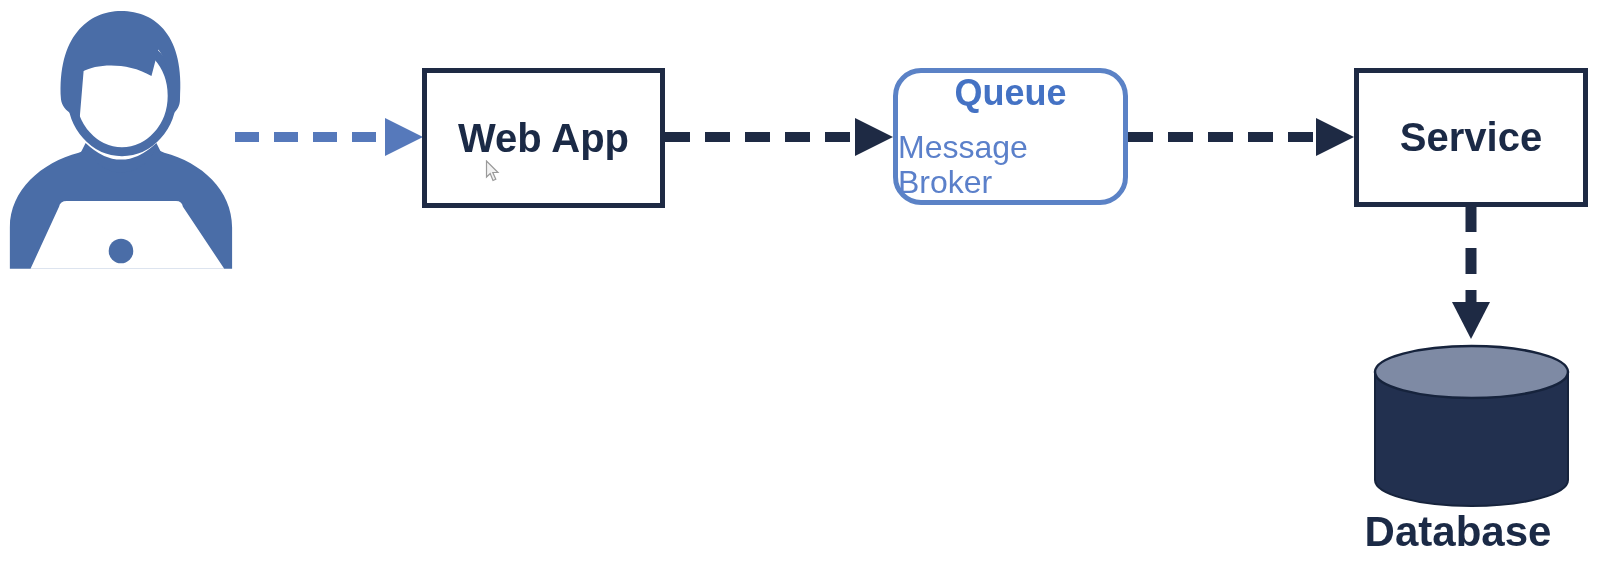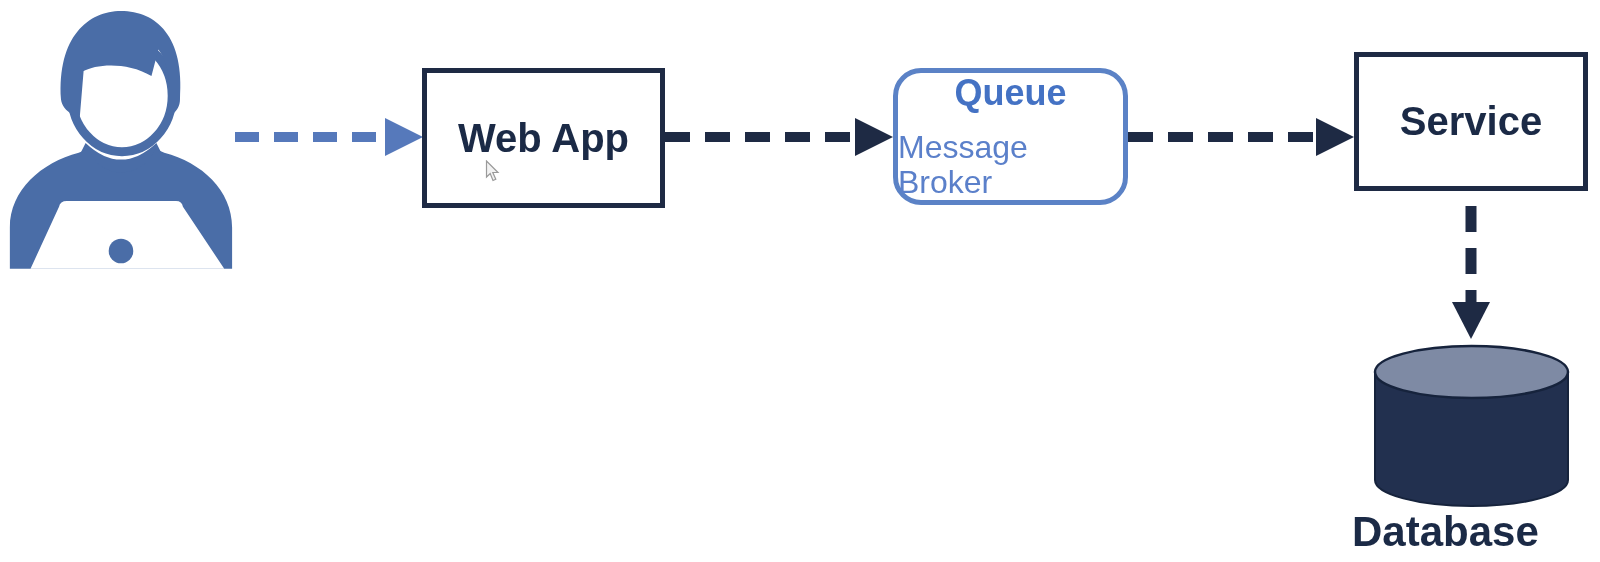--- a/index.html
+++ b/index.html
@@ -13,29 +13,29 @@
   .abs { position:absolute; }
   
   .node {
     position:absolute; box-sizing:border-box; background:#ffffff;
     display:flex; flex-direction:column; align-items:center; justify-content:center;
   }
   .box   { border:5px solid var(--navy,#1e2a44); }
   .webapp  { left:422px;  top:68px; width:243px; height:140px; }
   .queue   { left:893px;  top:68px; width:235px; height:137px;
              border:5px solid var(--queue-border,#5b82c6); border-radius:28px;justify-content:space-between; }
-  .service { left:1354px; top:52px; width:234px; height:139px;justify-content:center; }
+  .service { left:1354px; top:68px; width:234px; height:139px;justify-content:center; }
   .node-label {
     font-weight:bold; font-size:40px; color:var(--navy-text,#1b2a46);
     white-space:nowrap;
   }
   .queue-title { font-weight:bold; font-size:36px; color:var(--queue-title,#4472c4); line-height:1.1; }
   .queue-sub   { font-size:32px; color:var(--queue-subtitle,#5b80ca); margin-top:4px; line-height:1.1; }
   .db-label {
-    position:absolute; left:1352px; top:508px; width:212px; text-align:left;
+    position:absolute; left:1352px; top:508px; width:212px; text-align:center;
     font-weight:bold; font-size:42px; color:var(--navy-text,#1b2a46); white-space:nowrap;
   }
   
   .e1 { left:235px;  top:117px; }
   .e2 { left:665px;  top:117px; }
   .e3 { left:1128px; top:117px; }
   .e4 { left:1449px; top:206px; }
   .user-svg { left:2px; top:3px; }
   .db-svg   { left:1373px; top:340px; }
   .cursor-svg { left:485px; top:160px; }

